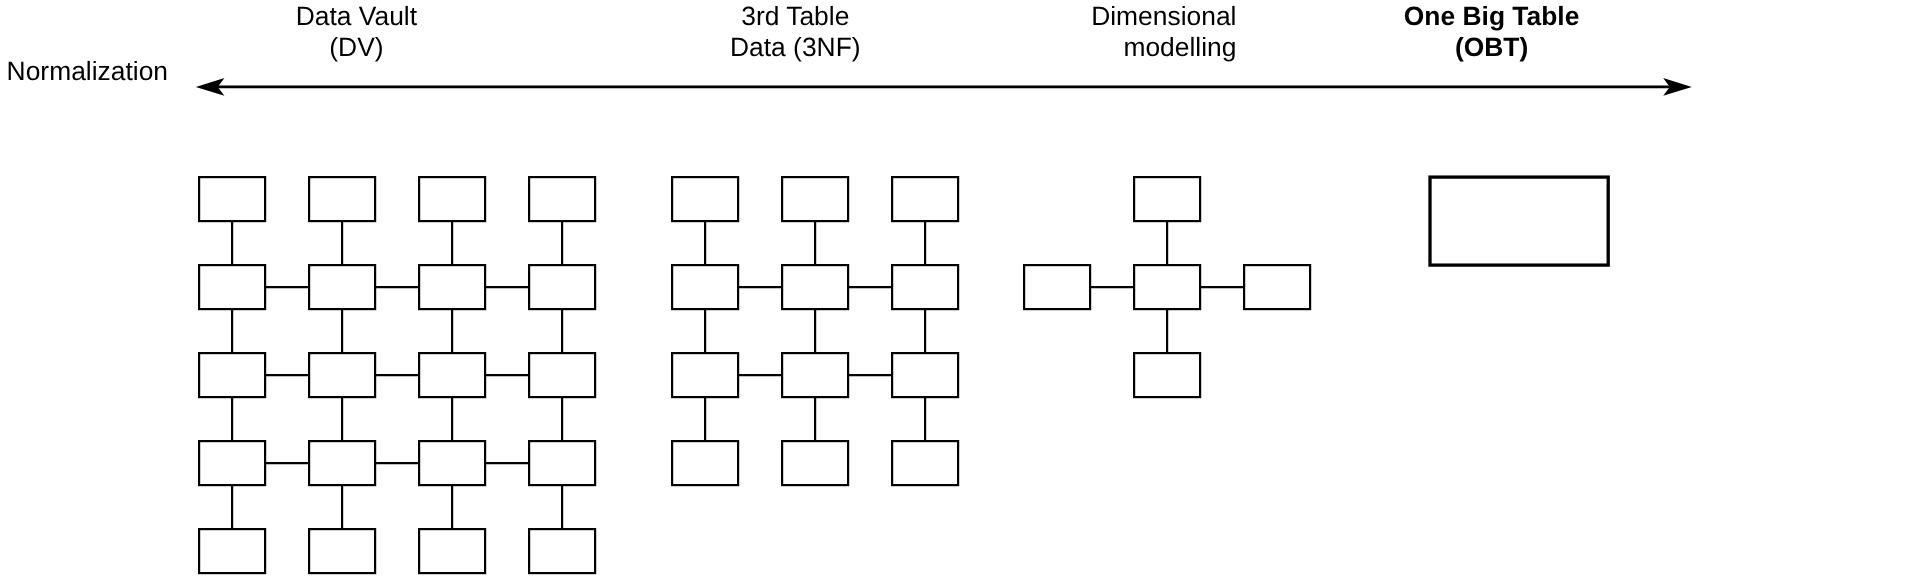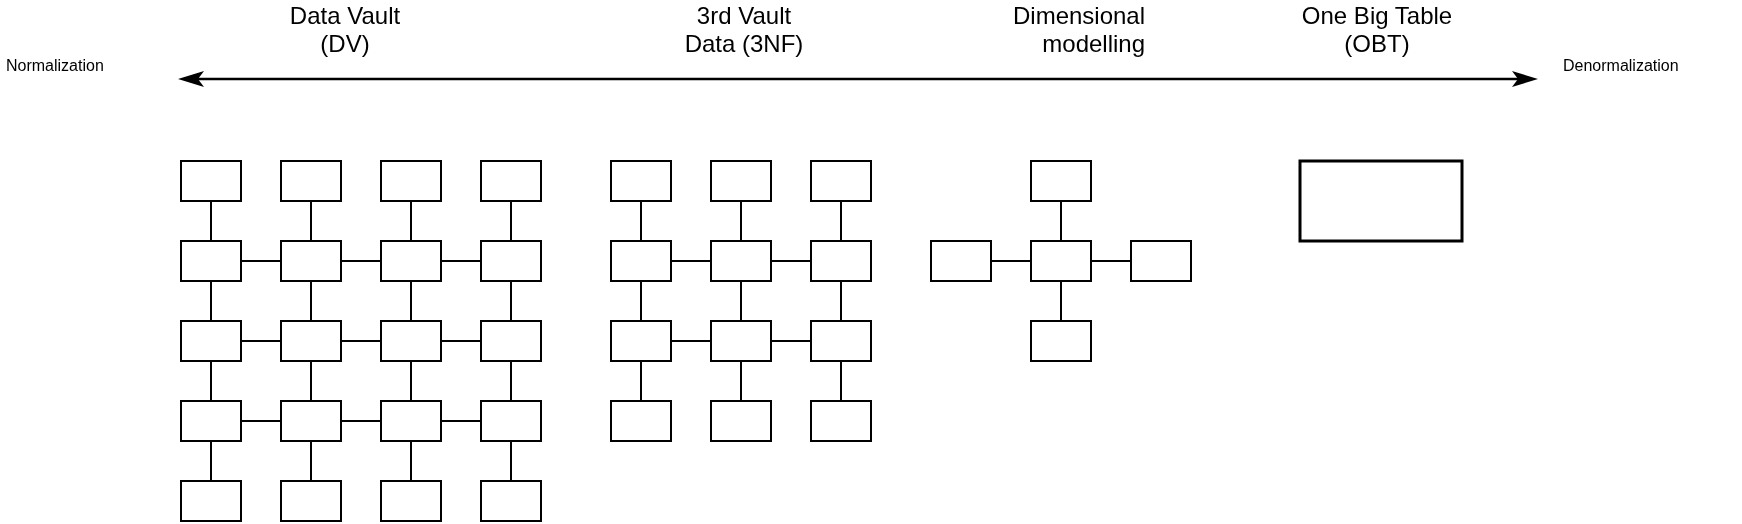--- a/index.html
+++ b/index.html
@@ -7,63 +7,61 @@
     position: relative;
     width: 1742px;
     height: 524px;
     background: #ffffff;
     color: #000000;
     font-family: "Liberation Sans", sans-serif;
     overflow: hidden;
   }
   .axis-label {
     position: absolute;
-    font-size: 16px;
+    font-size: 24px;
     line-height: 28px;
     white-space: nowrap;
   }
   .axis-label.left  { left: 6px;    top: 52px; }
   .axis-label.right { left: 1563px; top: 52px; }
   .group-label {
     position: absolute;
     top: 2px;
     transform: translateX(-50%);
     text-align: center;
     font-size: 24px;
     line-height: 28px;
     white-space: nowrap;
-    margin-left: 21px;
   }
   .group-label.dv  { left: 324px; }
   .group-label.nf  { left: 723px; }
   .group-label.dim { left: 1058px; text-align: right; }
-  .group-label.obt { left: 1356px; }
+  .group-label.obt { left: 1356px; font-weight: bold; }
   svg.diagram {
     position: absolute;
     left: 0; top: 0;
     width: 1742px; height: 524px;
     display: block;
   }
 </style>
 </head>
 <body>
 
 <div class="canvas">
 
   <div class="axis-label left">Normalization</div>
 
-  <div class="axis-label right">Denormalization</div>
 
   <div class="group-label dv">
     <span>Data Vault</span><br>
     <span>(DV)</span>
   </div>
 
   <div class="group-label nf">
-    <span>3rd Vault</span><br>
+    <span>3rd Table</span><br>
     <span>Data (3NF)</span>
   </div>
 
   <div class="group-label dim">
     <span>Dimensional</span><br>
     <span>modelling</span>
   </div>
 
   <div class="group-label obt">
     <span>One Big Table</span><br>

